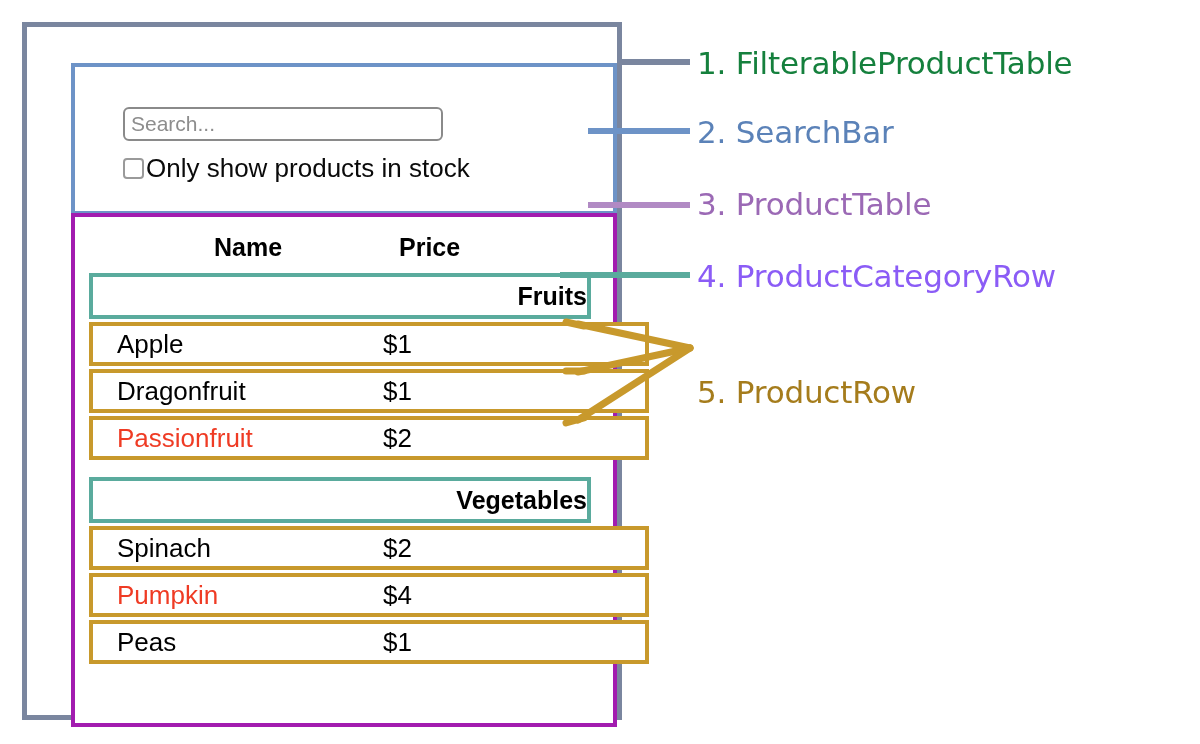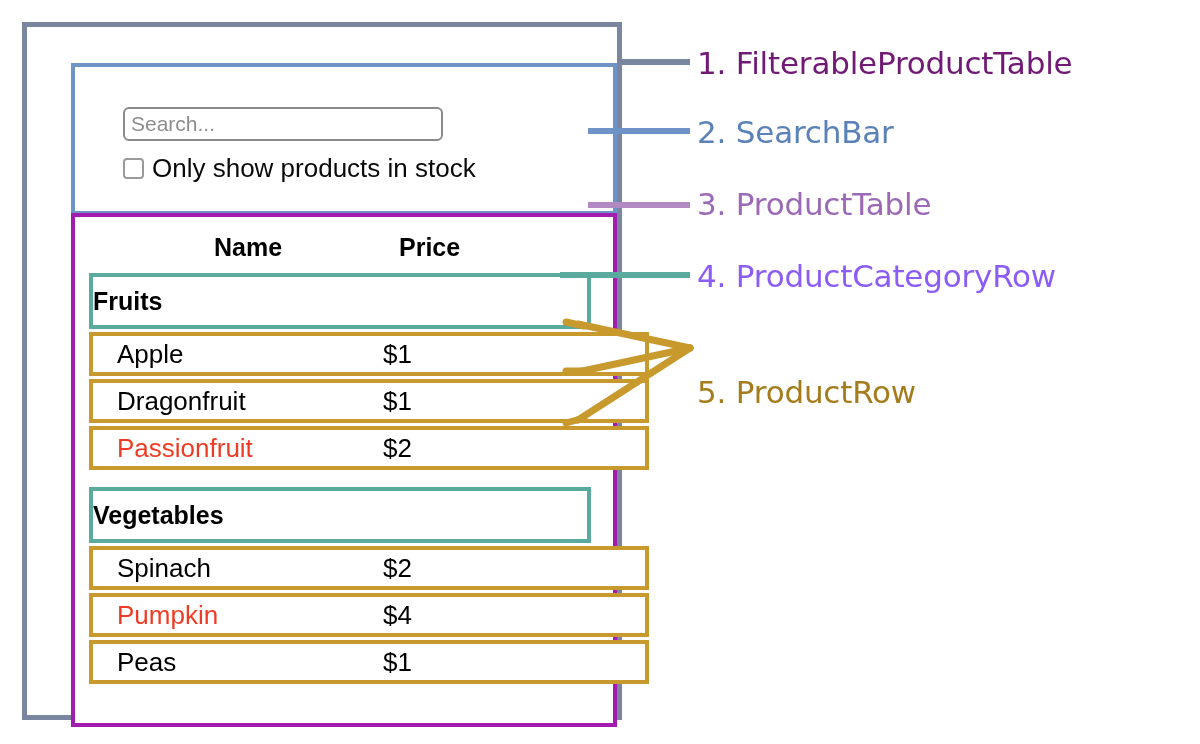--- a/index.html
+++ b/index.html
@@ -64,21 +64,21 @@
     outline: none;
   }
   .search-input::placeholder { color: #8d8d8d; opacity: 1; }
 
   .checkbox-row {
     position: absolute;
     left: 48px;
     top: 88px;
     display: flex;
     align-items: center;
-    gap: 8px;
+    gap: 2px;
   }
   .checkbox-box {
     width: 21px;
     height: 21px;
     box-sizing: border-box;
     border: 2px solid #9a9a9a;
     border-radius: 4px;
     background: #ffffff;
     flex: 0 0 auto;
   }
@@ -128,26 +128,26 @@
   .rows {
     position: absolute;
     left: 14px;
     top: 56px;
     width: 502px;
   }
 
   .category-row {
     box-sizing: border-box;
     width: 502px;
-    height: 56px;
+    height: 46px;
     border: 4px solid #5aab9d;
     background: #ffffff;
     display: flex;
     align-items: center;
-    justify-content: flex-start;
+    justify-content: flex-end;
     margin-bottom: 3px;
   }
   .category-row .cat-label {
     font-family: "Liberation Sans", sans-serif;
     font-size: 25px;
     font-weight: bold;
     color: #000000;
     line-height: 1;
   }
 
@@ -196,21 +196,21 @@
   
   .legend-label {
     position: absolute;
     font-family: "DejaVu Sans", sans-serif;
     font-size: 31px;
     font-weight: 400;
     white-space: nowrap;
     line-height: 1;
     letter-spacing: -0.2px;
   }
-  .legend-1 { left: 697px; top: 48px;  color: #701a75; }
+  .legend-1 { left: 697px; top: 48px;  color: #15803d; }
   .legend-2 { left: 697px; top: 117px; color: #5b82b8; }
   .legend-3 { left: 697px; top: 189px; color: #9b69b5; }
   .legend-4 { left: 697px; top: 261px; color: #8b5cf6; }
   .legend-5 { left: 697px; top: 333px; color: #a57c1c; margin-top: 44px; }
 </style>
 </head>
 <body>
 
 <div id="diagram">
 

